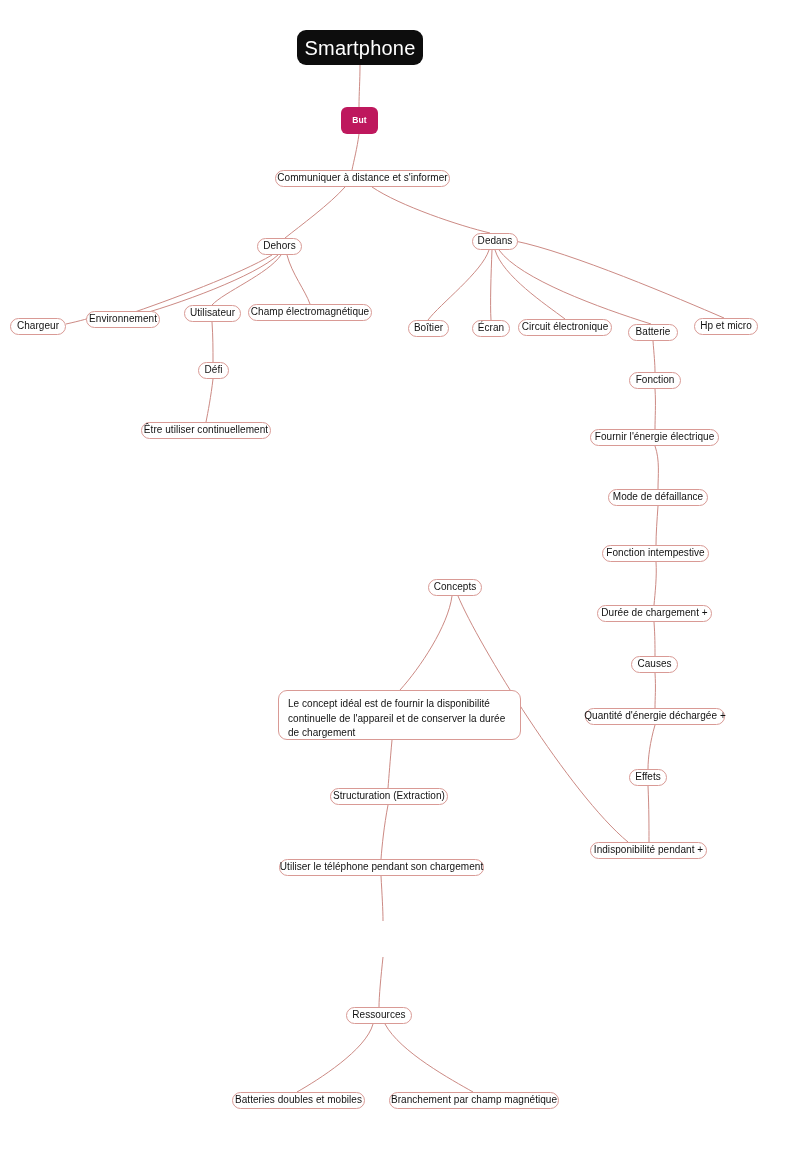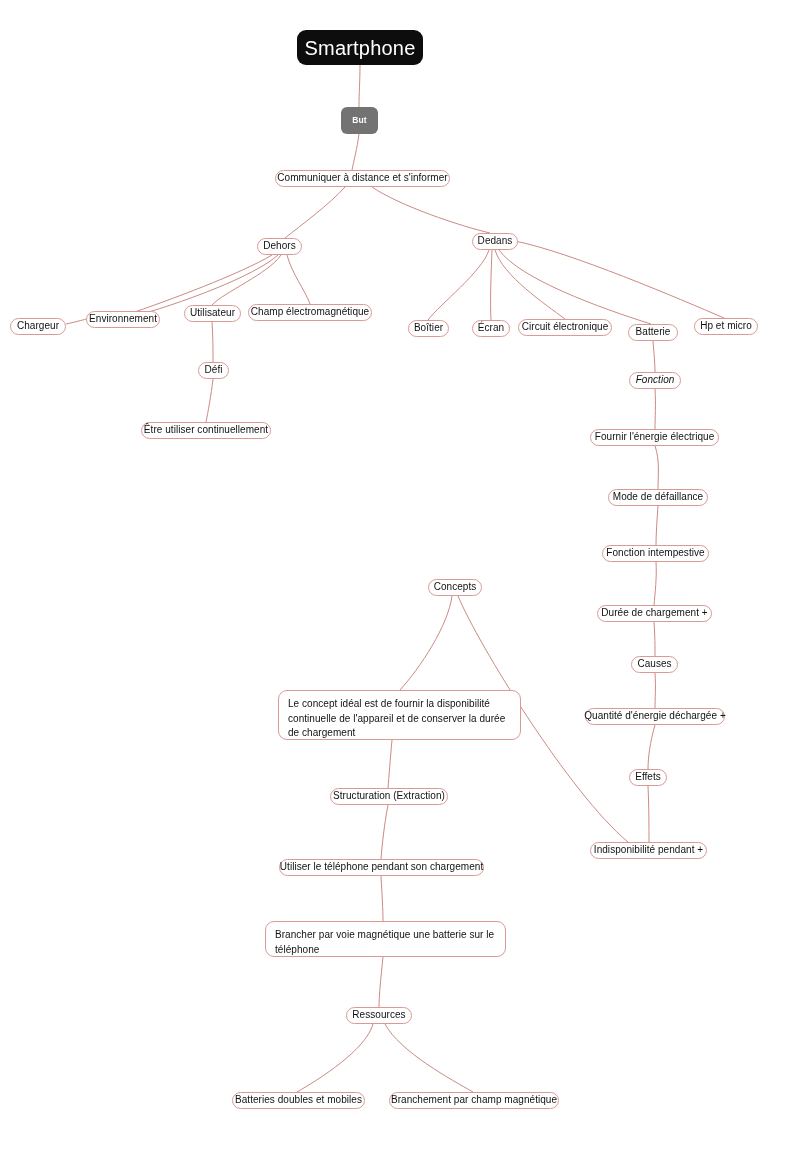--- a/index.html
+++ b/index.html
@@ -58,21 +58,21 @@
     background: #0d0d0d;
     border: none;
     border-radius: 9px;
     color: #ffffff;
     font-size: 20px;
     line-height: 24px;
     letter-spacing: 0.2px;
     padding: 0;
   }
   .node.goal {
-    background: #737373;
+    background: #be185d;
     border: none;
     border-radius: 6px;
     color: #ffffff;
     font-size: 8.5px;
     font-weight: 600;
     padding: 12px;
   }
 </style>
 </head>
 <body>
@@ -122,30 +122,29 @@
     <div class="node" style="left: 86px; top: 307px; width: 74px; height: 17px;">Environnement</div>
     <div class="node" style="left: 184px; top: 301px; width: 57px; height: 17px;">Utilisateur</div>
     <div class="node" style="left: 248px; top: 300px; width: 124px; height: 17px;">Champ électromagnétique</div>
     <div class="node" style="left: 198px; top: 358px; width: 31px; height: 17px;">Défi</div>
     <div class="node" style="left: 141px; top: 418px; width: 130px; height: 17px;">Être utiliser continuellement</div>
     <div class="node" style="left: 408px; top: 316px; width: 41px; height: 17px;">Boîtier</div>
     <div class="node" style="left: 472px; top: 316px; width: 38px; height: 17px;">Écran</div>
     <div class="node" style="left: 518px; top: 315px; width: 94px; height: 17px;">Circuit électronique</div>
     <div class="node" style="left: 628px; top: 320px; width: 50px; height: 17px;">Batterie</div>
     <div class="node" style="left: 694px; top: 314px; width: 64px; height: 17px;">Hp et micro</div>
-    <div class="node" style="left: 629px; top: 368px; width: 52px; height: 17px; font-style: italic;">Fonction</div>
+    <div class="node" style="left: 629px; top: 368px; width: 52px; height: 17px;">Fonction</div>
     <div class="node" style="left: 590px; top: 425px; width: 129px; height: 17px;">Fournir l'énergie électrique</div>
     <div class="node" style="left: 608px; top: 485px; width: 100px; height: 17px;">Mode de défaillance</div>
     <div class="node" style="left: 602px; top: 541px; width: 107px; height: 17px;">Fonction intempestive</div>
     <div class="node" style="left: 597px; top: 601px; width: 115px; height: 17px;">Durée de chargement +</div>
     <div class="node" style="left: 631px; top: 652px; width: 47px; height: 17px;">Causes</div>
     <div class="node" style="left: 585px; top: 704px; width: 140px; height: 17px;">Quantité d'énergie déchargée +</div>
     <div class="node" style="left: 629px; top: 765px; width: 38px; height: 17px;">Effets</div>
     <div class="node" style="left: 590px; top: 838px; width: 117px; height: 17px;">Indisponibilité pendant +</div>
     <div class="node" style="left: 428px; top: 575px; width: 54px; height: 17px;">Concepts</div>
     <div class="node multiline" style="left: 278px; top: 686px; width: 243px; height: 50px;">Le concept idéal est de fournir la disponibilité continuelle de l'appareil et de conserver la durée de chargement</div>
     <div class="node" style="left: 330px; top: 784px; width: 118px; height: 17px;">Structuration (Extraction)</div>
     <div class="node" style="left: 279px; top: 855px; width: 205px; height: 17px;">Utiliser le téléphone pendant son chargement</div>
-    <div class="node multiline" style="left: 265px; top: 917px; width: 241px; height: 36px;">Brancher par voie magnétique une batterie sur le téléphone</div>
     <div class="node" style="left: 346px; top: 1003px; width: 66px; height: 17px;">Ressources</div>
     <div class="node" style="left: 232px; top: 1088px; width: 133px; height: 17px;">Batteries doubles et mobiles</div>
     <div class="node" style="left: 389px; top: 1088px; width: 170px; height: 17px;">Branchement par champ magnétique</div>
   </div>
 
 </body></html>

